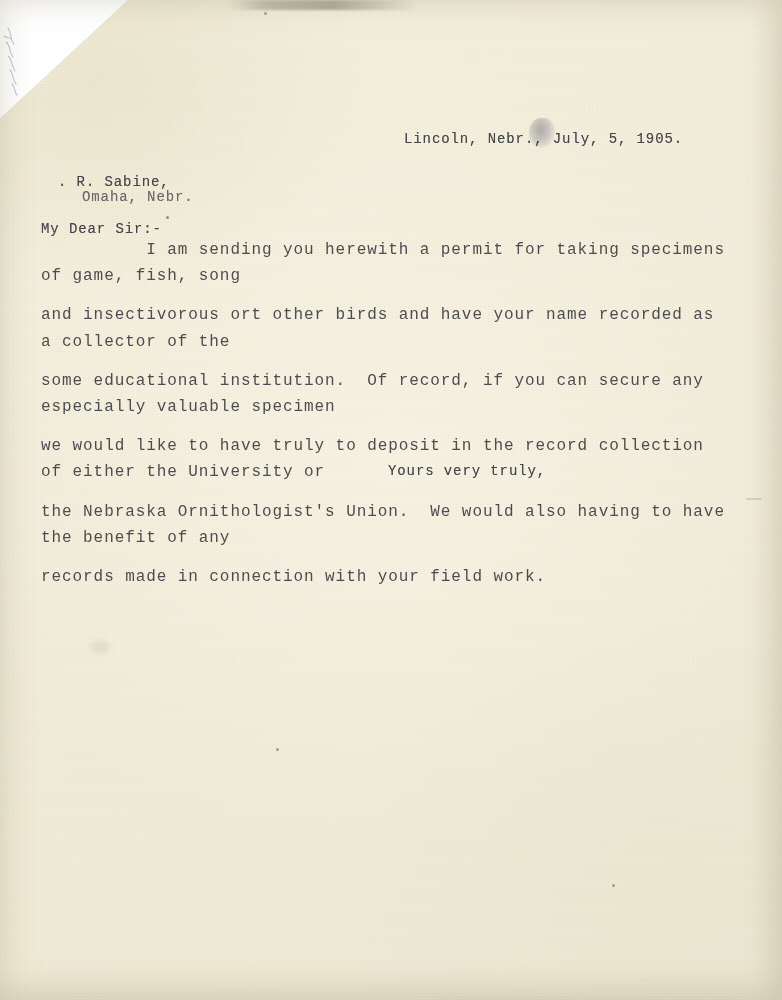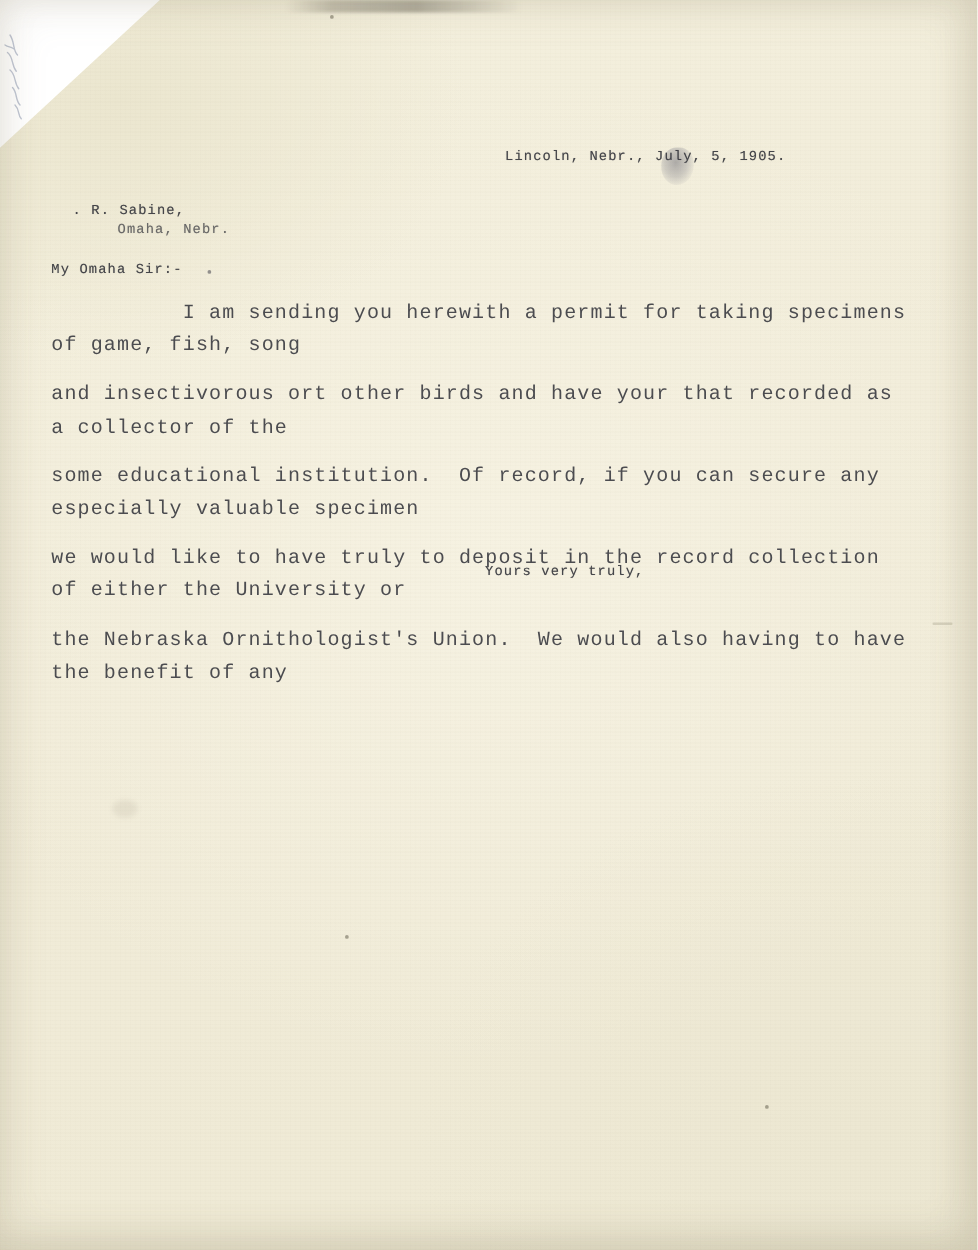--- a/index.html
+++ b/index.html
@@ -89,37 +89,38 @@
     inset: 0;
     pointer-events: none;
     box-shadow:
       inset 0 0 38px rgba(150,140,110,0.18),
       inset -14px 0 26px rgba(150,140,110,0.10),
       inset 0 -14px 30px rgba(150,140,110,0.12);
   }
   .typed {
     position: absolute;
     color: #37383e;
-    font-size: 11px;
+    font-size: 14px;
     letter-spacing: 0.9px;
     line-height: 1.1;
     white-space: pre;
     opacity: 0.92;
     text-shadow: 0 0 0.6px rgba(55,56,62,0.5);
+    margin-top: 12px;
   }
   .dateline {
     left: 404px;
     top: 120px;
   }
   .addr-name {
     left: 58px;
     top: 163px;
   }
   .addr-city {
-    left: 94px;
+    left: 82px;
     top: 178px;
     text-align: center;
   }
   .salutation {
     left: 41px;
     top: 210px;
   }
   .salutation-dot {
     position: absolute;
     left: 166px;
@@ -160,29 +161,30 @@
   <div class="top-smudge"></div>
 
   <div class="ink-blot"></div>
 
   <div class="typed dateline">Lincoln, Nebr., July, 5, 1905.</div>
 
   <div class="typed addr-name">. R. Sabine,</div>
 
   <div class="typed addr-city faded">Omaha, Nebr.</div>
 
-  <div class="typed salutation">My Omaha Sir:-</div>
+  <div class="typed salutation">My Dear Sir:-</div>
   <div class="salutation-dot"></div>
 
   <div class="body">
     <p>          I am sending you herewith a permit for taking specimens of game, fish, song</p>
-    <p>and insectivorous ort other birds and have your that recorded as a collector of the</p>
+    <p>and insectivorous ort other birds and have your name recorded as a collector of the</p>
     <p>some educational institution.  Of record, if you can secure any especially valuable specimen</p>
     <p>we would like to have truly to deposit in the record collection of either the University or</p>
     <p>the Nebraska Ornithologist's Union.  We would also having to have the benefit of any</p>
+    <p>records made in connection with your field work.</p>
   </div>
 
   <div class="typed closing">Yours very truly,</div>
 
   <div class="speck" style="left:264px; top:12px; width:3px; height:3px;"></div>
   <div class="speck" style="left:276px; top:748px; width:3px; height:3px;"></div>
   <div class="speck" style="left:612px; top:884px; width:3px; height:3px;"></div>
   <div class="speck" style="left:90px; top:640px; width:20px; height:14px; border-radius:50%; background:rgba(120,112,90,0.10); filter:blur(2px);"></div>
   <div class="speck" style="left:746px; top:498px; width:16px; height:2px; border-radius:1px; background:rgba(120,112,90,0.22);"></div>
 

